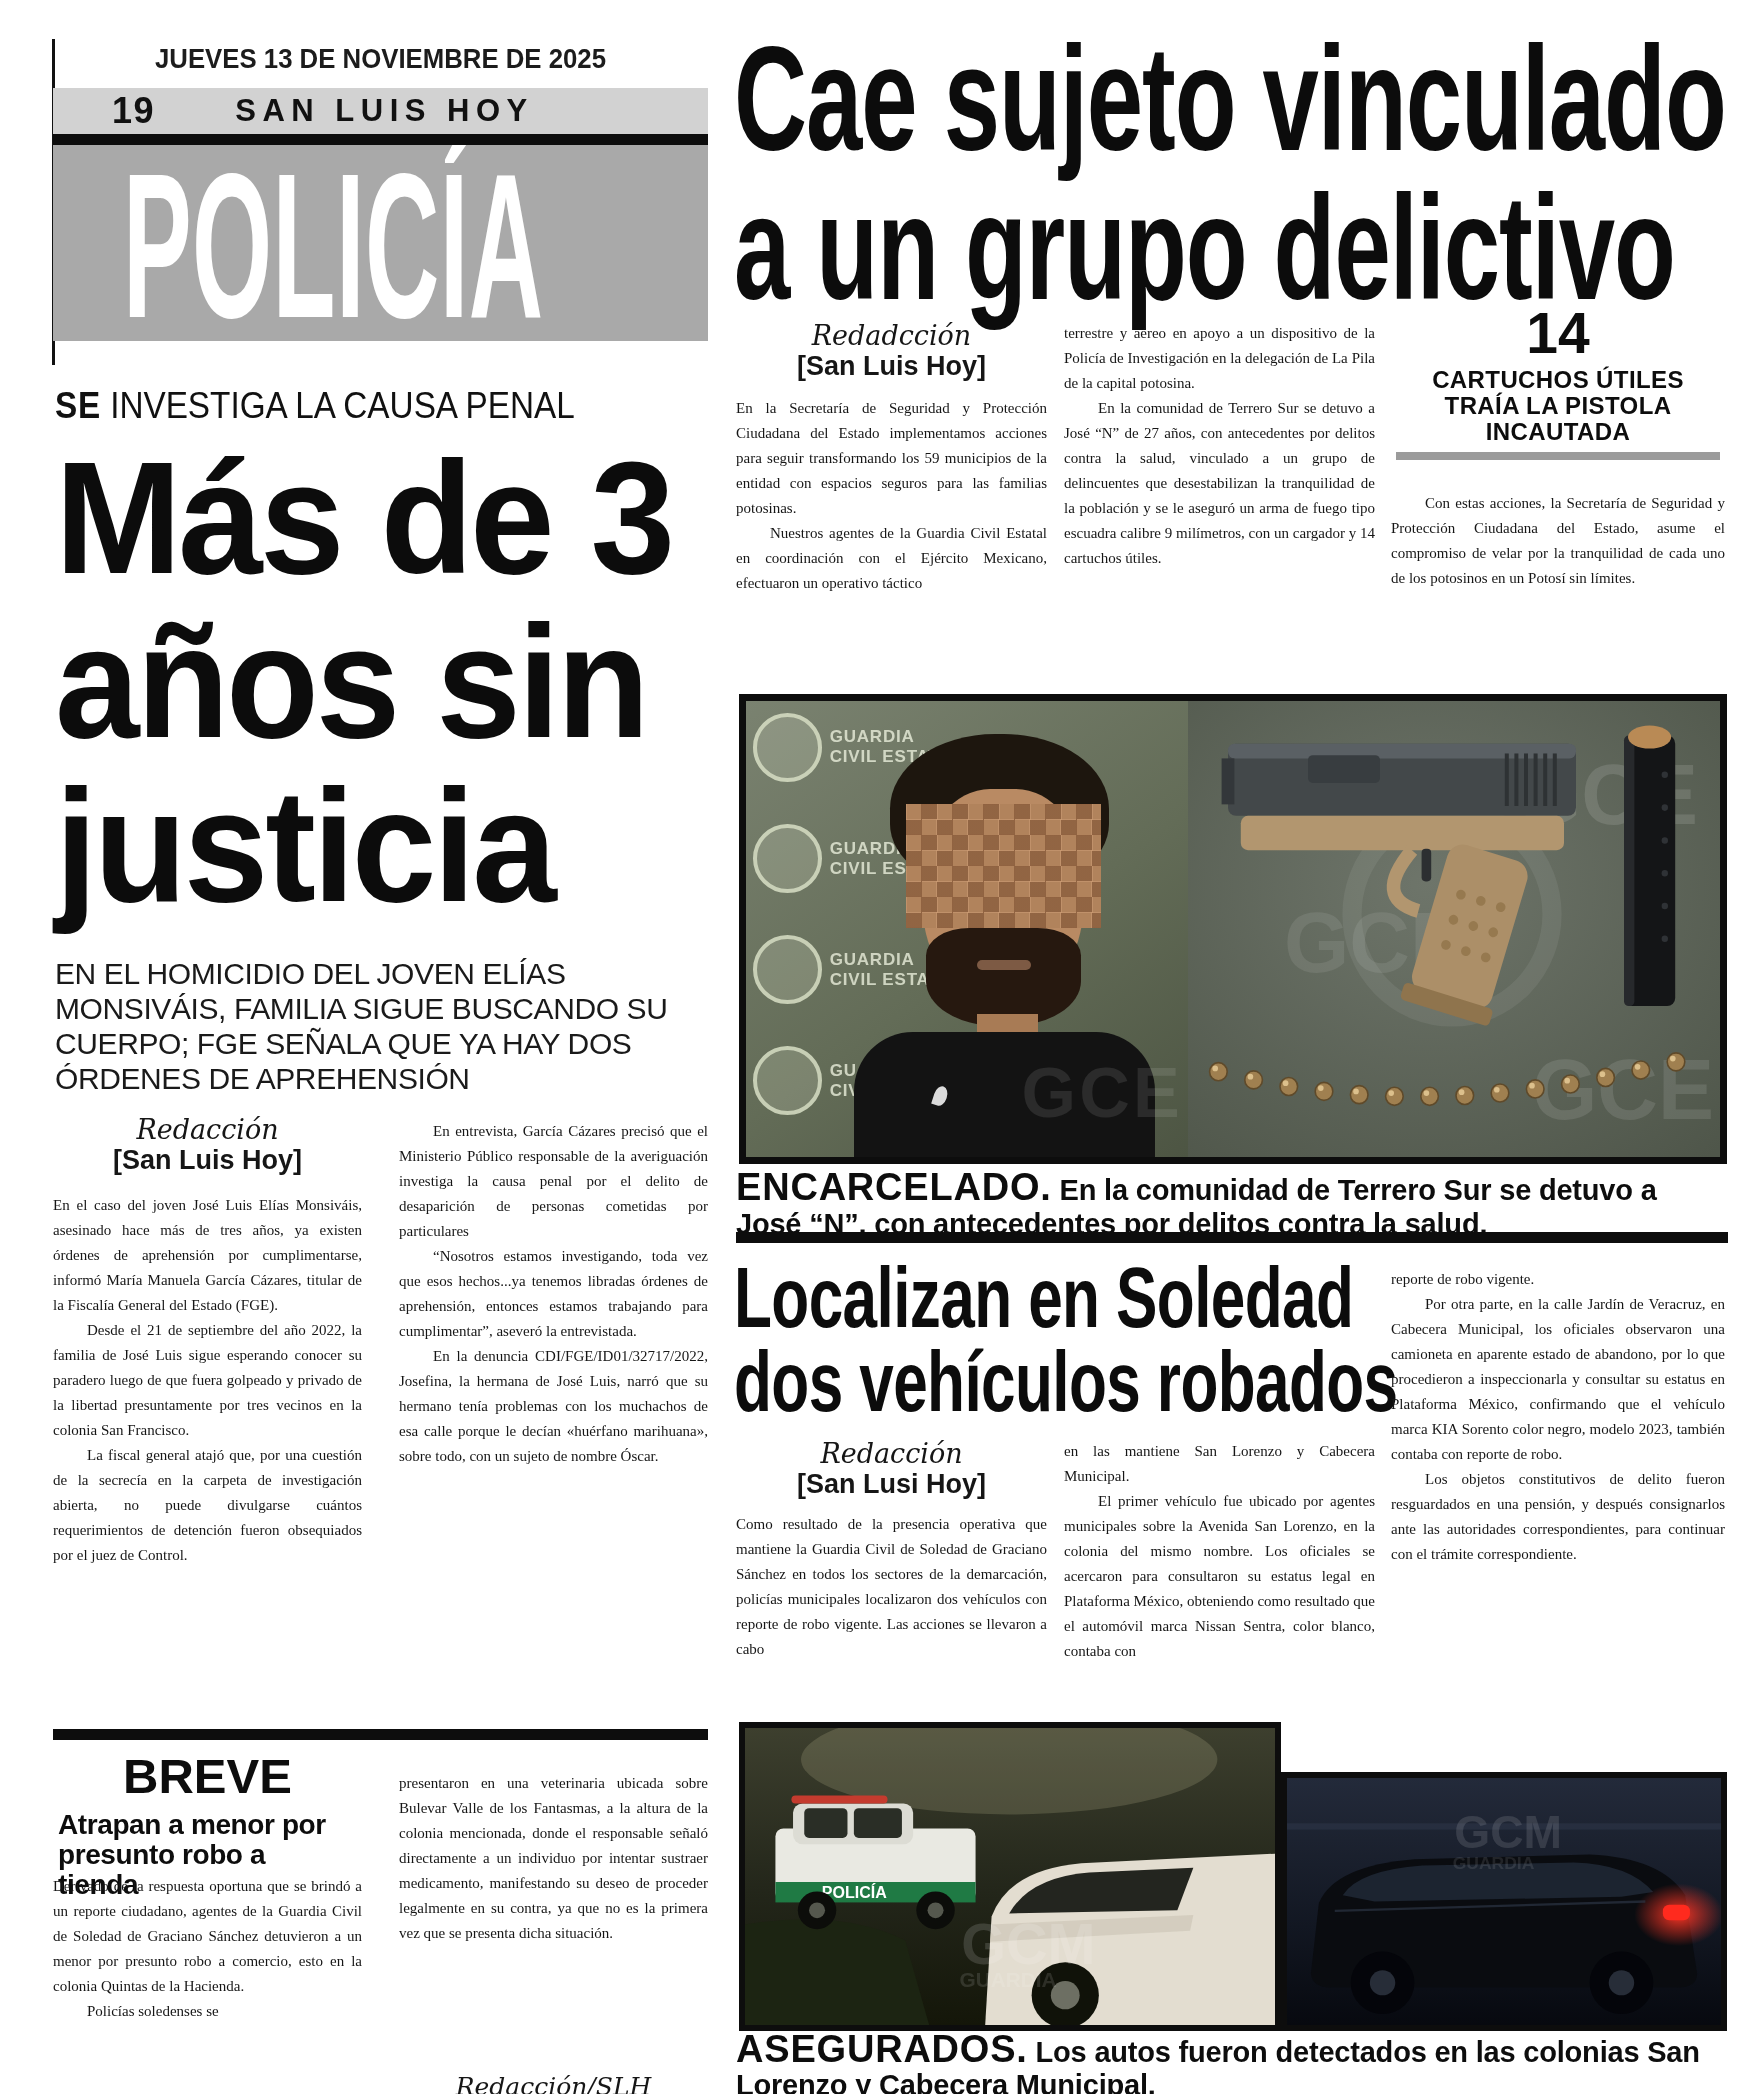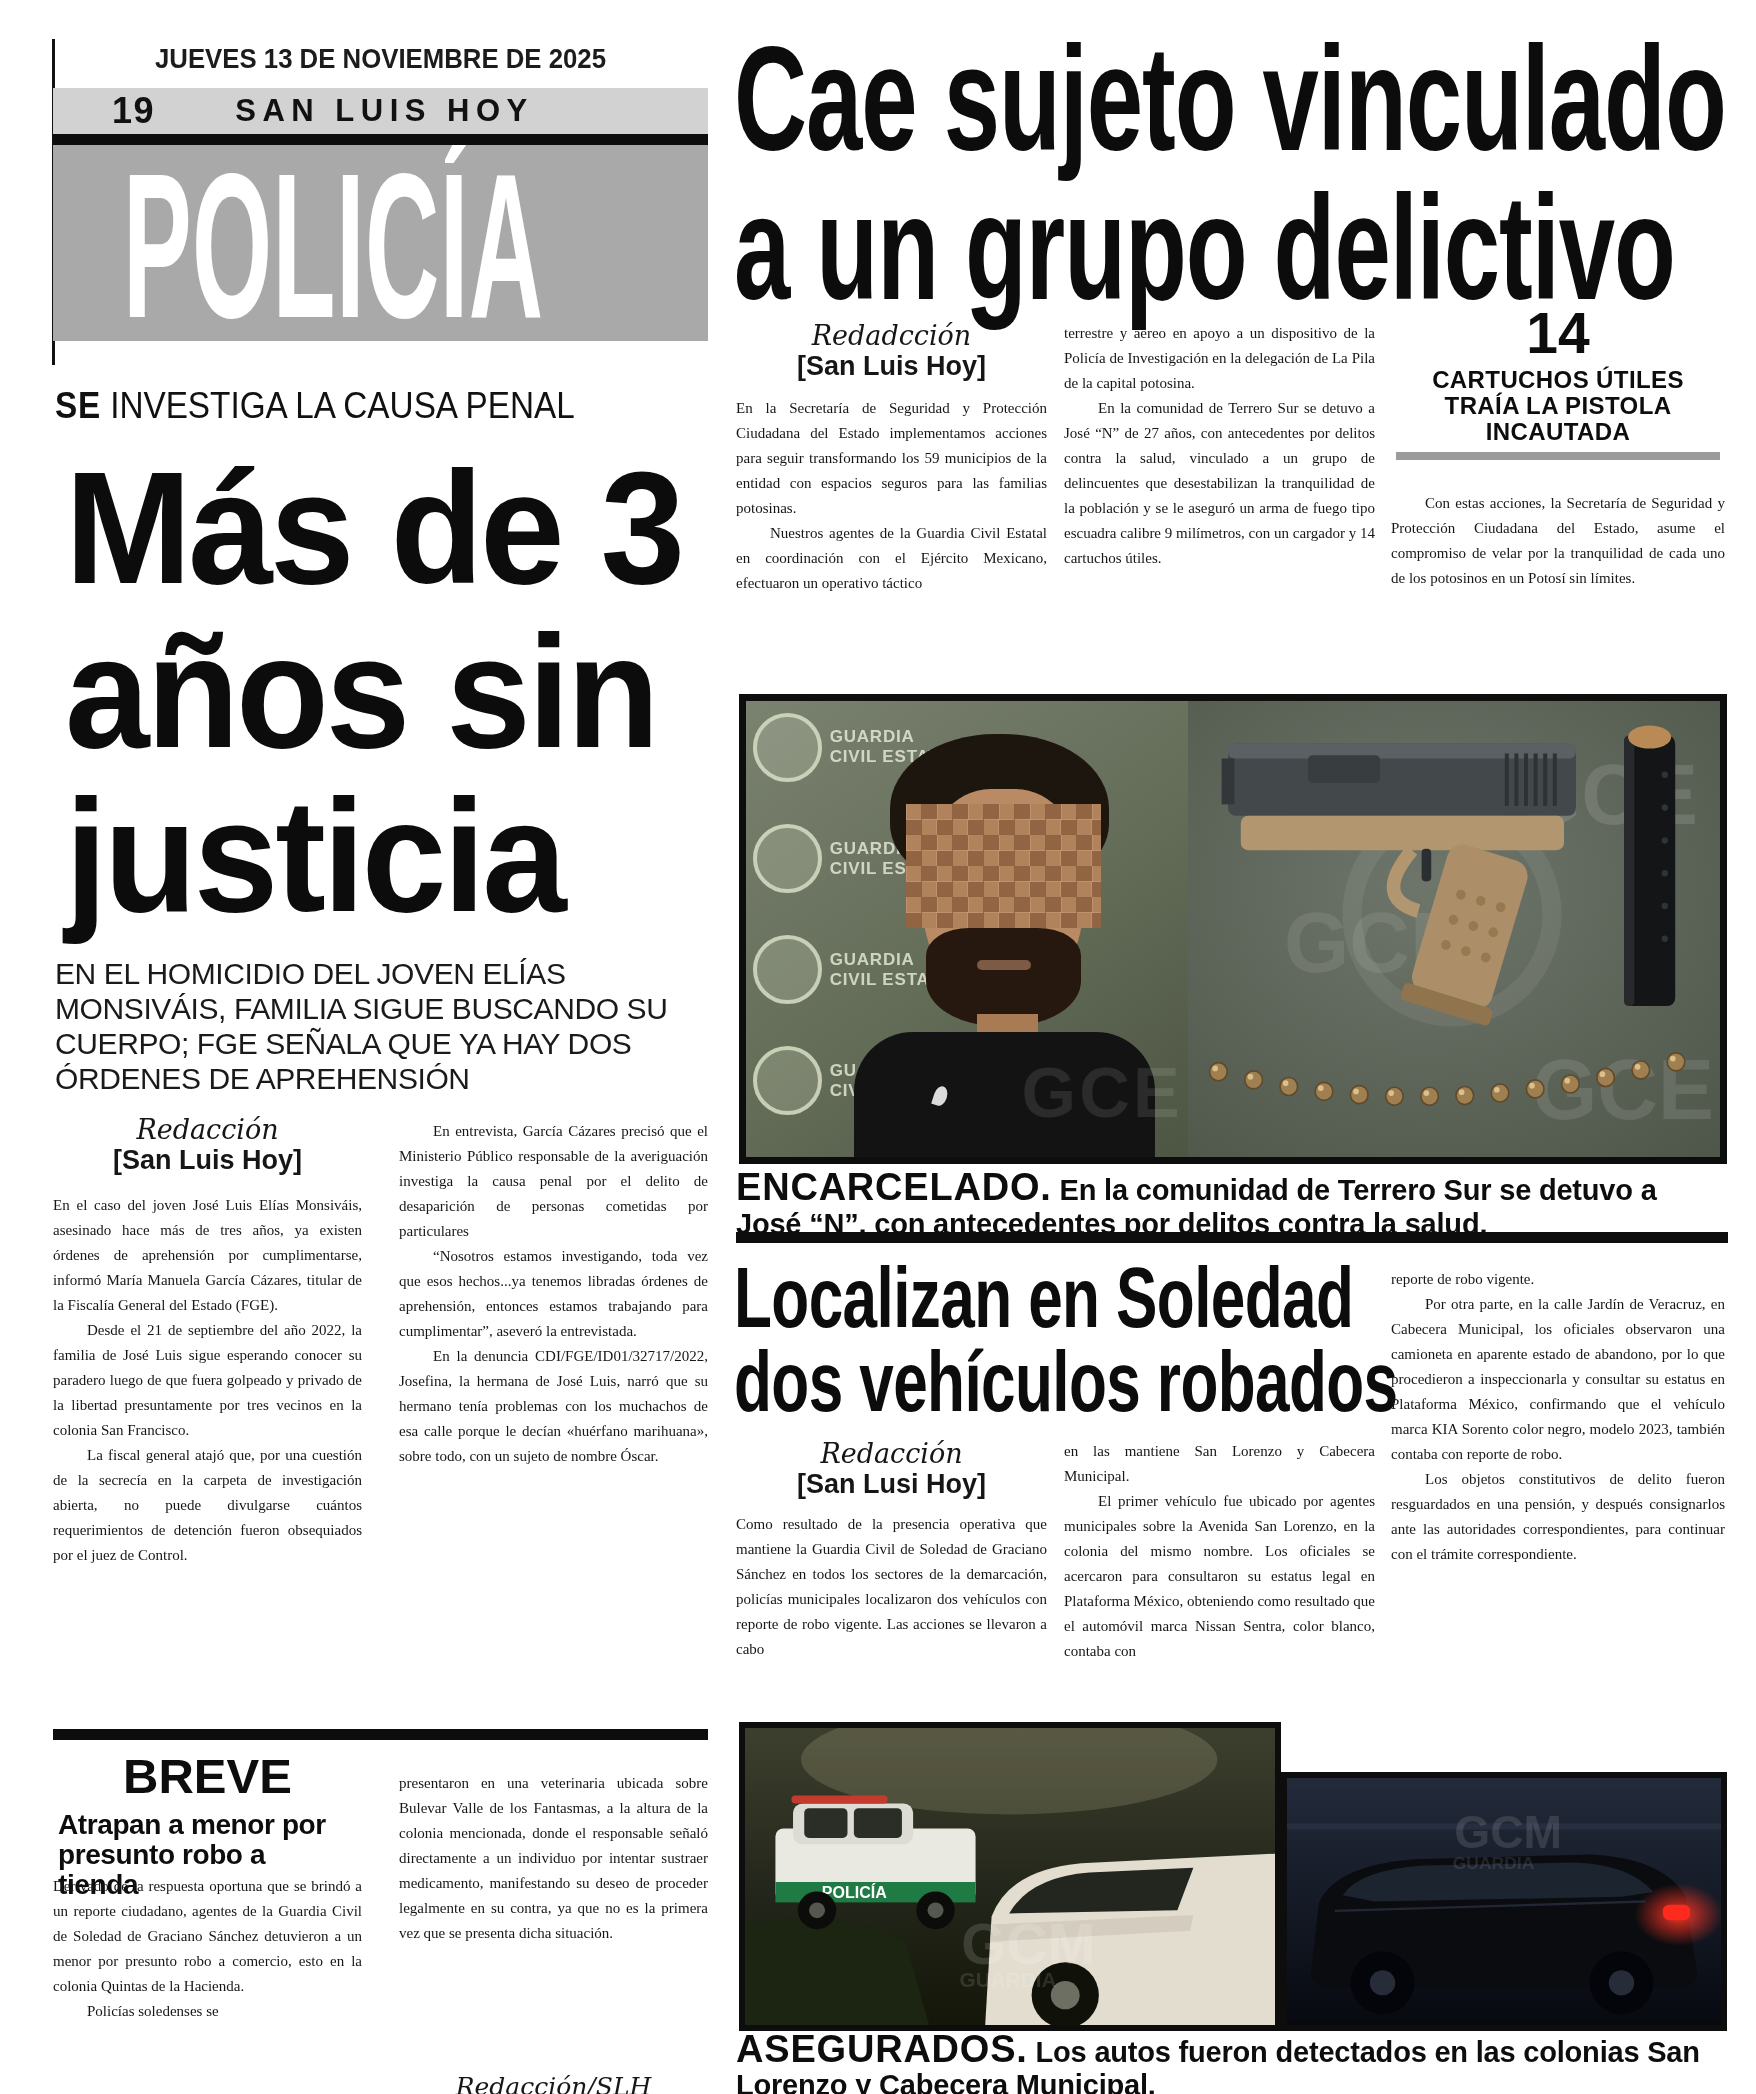--- a/index.html
+++ b/index.html
@@ -137,21 +137,21 @@
   </div>
   <div class="abs rule1"></div>
   <div class="abs sectionbox">
     <span class="sectiontitle">POLICÍA</span>
   </div>
 
   <div class="abs kicker">
     <b>SE</b>
     <span>INVESTIGA LA CAUSA PENAL</span>
   </div>
-  <h1 class="abs lead-hl" style="margin:14px">
+  <h1 class="abs lead-hl" style="margin:4px">
     <span class="hl-line">Más de 3</span>
     <span class="hl-line">años sin</span>
     <span class="hl-line">justicia</span>
   </h1>
   <div class="abs deck">EN EL HOMICIDIO DEL JOVEN ELÍAS MONSIVÁIS, FAMILIA SIGUE BUSCANDO SU CUERPO; FGE SEÑALA QUE YA HAY DOS ÓRDENES DE APREHENSIÓN</div>
   <div class="abs byline byl-lead">
     <span class="by-name">Redacción</span>
     <span class="by-org">[San Luis Hoy]</span>
   </div>
   <div class="abs col lead-c1">

